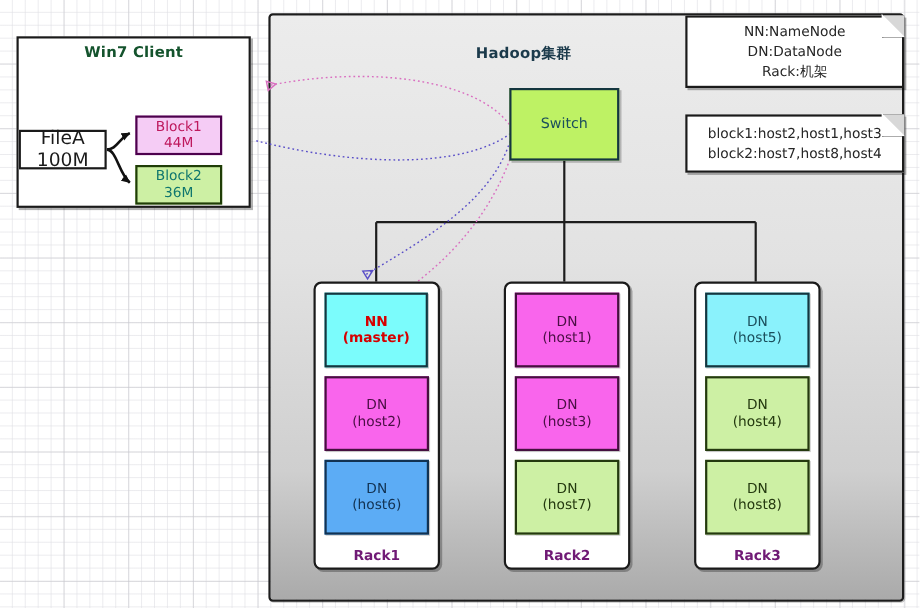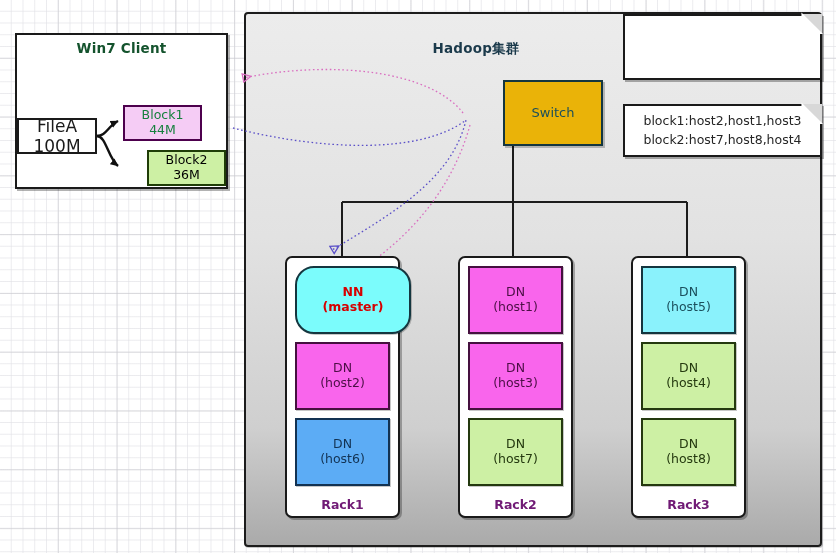--- a/index.html
+++ b/index.html
@@ -43,47 +43,46 @@
     letter-spacing:.2px;
   }
   #filea-box{
     left:17px;top:118px;width:80px;height:36px;
     background:#ffffff;border:2px solid #1a1a1a;
     font-size:17px;color:#1a1a1a;
   }
   #block1-box{
     left:123px;top:105px;width:79px;height:36px;
     background:#f5ccf5;border:2px solid #4d004d;
-    font-size:12.5px;color:#15803d;
+    font-size:12.5px;color:#be185d;
   }
   #block2-box{
     left:123px;top:150px;width:79px;height:36px;
     background:#cdf0a4;border:2px solid #1f3d07;
-    font-size:12.5px;color:#000000;margin-left:24px;
+    font-size:12.5px;color:#0f766e;
   }
 
   
   #cluster-box{
     left:244px;top:12px;width:578px;height:535px;
     border:2px solid #1c1c1c;border-radius:4px;
     background:linear-gradient(to bottom,#ececec 0%,#e2e2e2 42%,#cfcfcf 78%,#aaaaaa 100%);
     box-shadow:1px 1px 0 rgba(0,0,0,.22);
   }
   #cluster-title{
     position:absolute;left:244px;top:40px;width:380px;text-align:center;
     font-weight:bold;font-size:13.5px;color:#1b3a4b;letter-spacing:.2px;margin-left:42px;
   }
 
   
   #switch-box{
     left:463px;top:80px;width:100px;height:66px;
-    background:#eab308;border:2px solid #14363f;
+    background:#bef264;border:2px solid #14363f;
     font-size:13px;color:#1b4f5c;
     box-shadow:2px 2px 0 rgba(0,0,0,.22);
-    margin-left:40px;
   }
 
   
   .note{
     position:absolute;box-sizing:border-box;background:#ffffff;
     border:2px solid #1a1a1a;
     box-shadow:2px 2px 0 rgba(0,0,0,.30);
     display:flex;align-items:center;justify-content:center;
     font-size:12.5px;color:#262626;line-height:1.45;text-align:center;
   }
@@ -159,20 +158,25 @@
   
   <path d="M233,128 C 320,150 420,155 466,120 C 452,180 390,215 332,250" fill="none" stroke="#5a4fc8" stroke-width="1.3" stroke-dasharray="1.6 2.6" marker-end="url(#arw-blue)"></path>
 </svg>
 
 <div class="box" id="switch-box">
   <span class="lbl">Switch</span>
 </div>
 
 <div class="note" id="note-legend">
   <div class="fold"></div>
+  <div>
+    <div>NN:NameNode</div>
+    <div>DN:DataNode</div>
+    <div>Rack:机架</div>
+  </div>
 </div>
 
 <div class="note" id="note-blocks">
   <div class="fold"></div>
   <div>
     <div>block1:host2,host1,host3</div>
     <div>block2:host7,host8,host4</div>
   </div>
 </div>
 
@@ -204,21 +208,21 @@
 </div>
 
 <div class="box" id="block2-box">
   <span class="lbl">
     <span>Block2</span><br>
     <span>36M</span>
   </span>
 </div>
 
 <div class="rack" style="left:285px;top:256px;width:115px;height:262px;">
-  <div class="node n-cyan" style="left:8px;top:8px;width:116px;height:68px;border-radius:19px;">
+  <div class="node n-cyan" style="left:8px;top:8px;width:94px;height:68px;">
     <span class="lbl nn-text">
       <span>NN</span><br>
       <span>(master)</span>
     </span>
   </div>
   <div class="node n-magenta" style="left:8px;top:84px;width:95px;height:68px;">
     <span class="lbl">
       <span>DN</span><br>
       <span>(host2)</span>
     </span>

